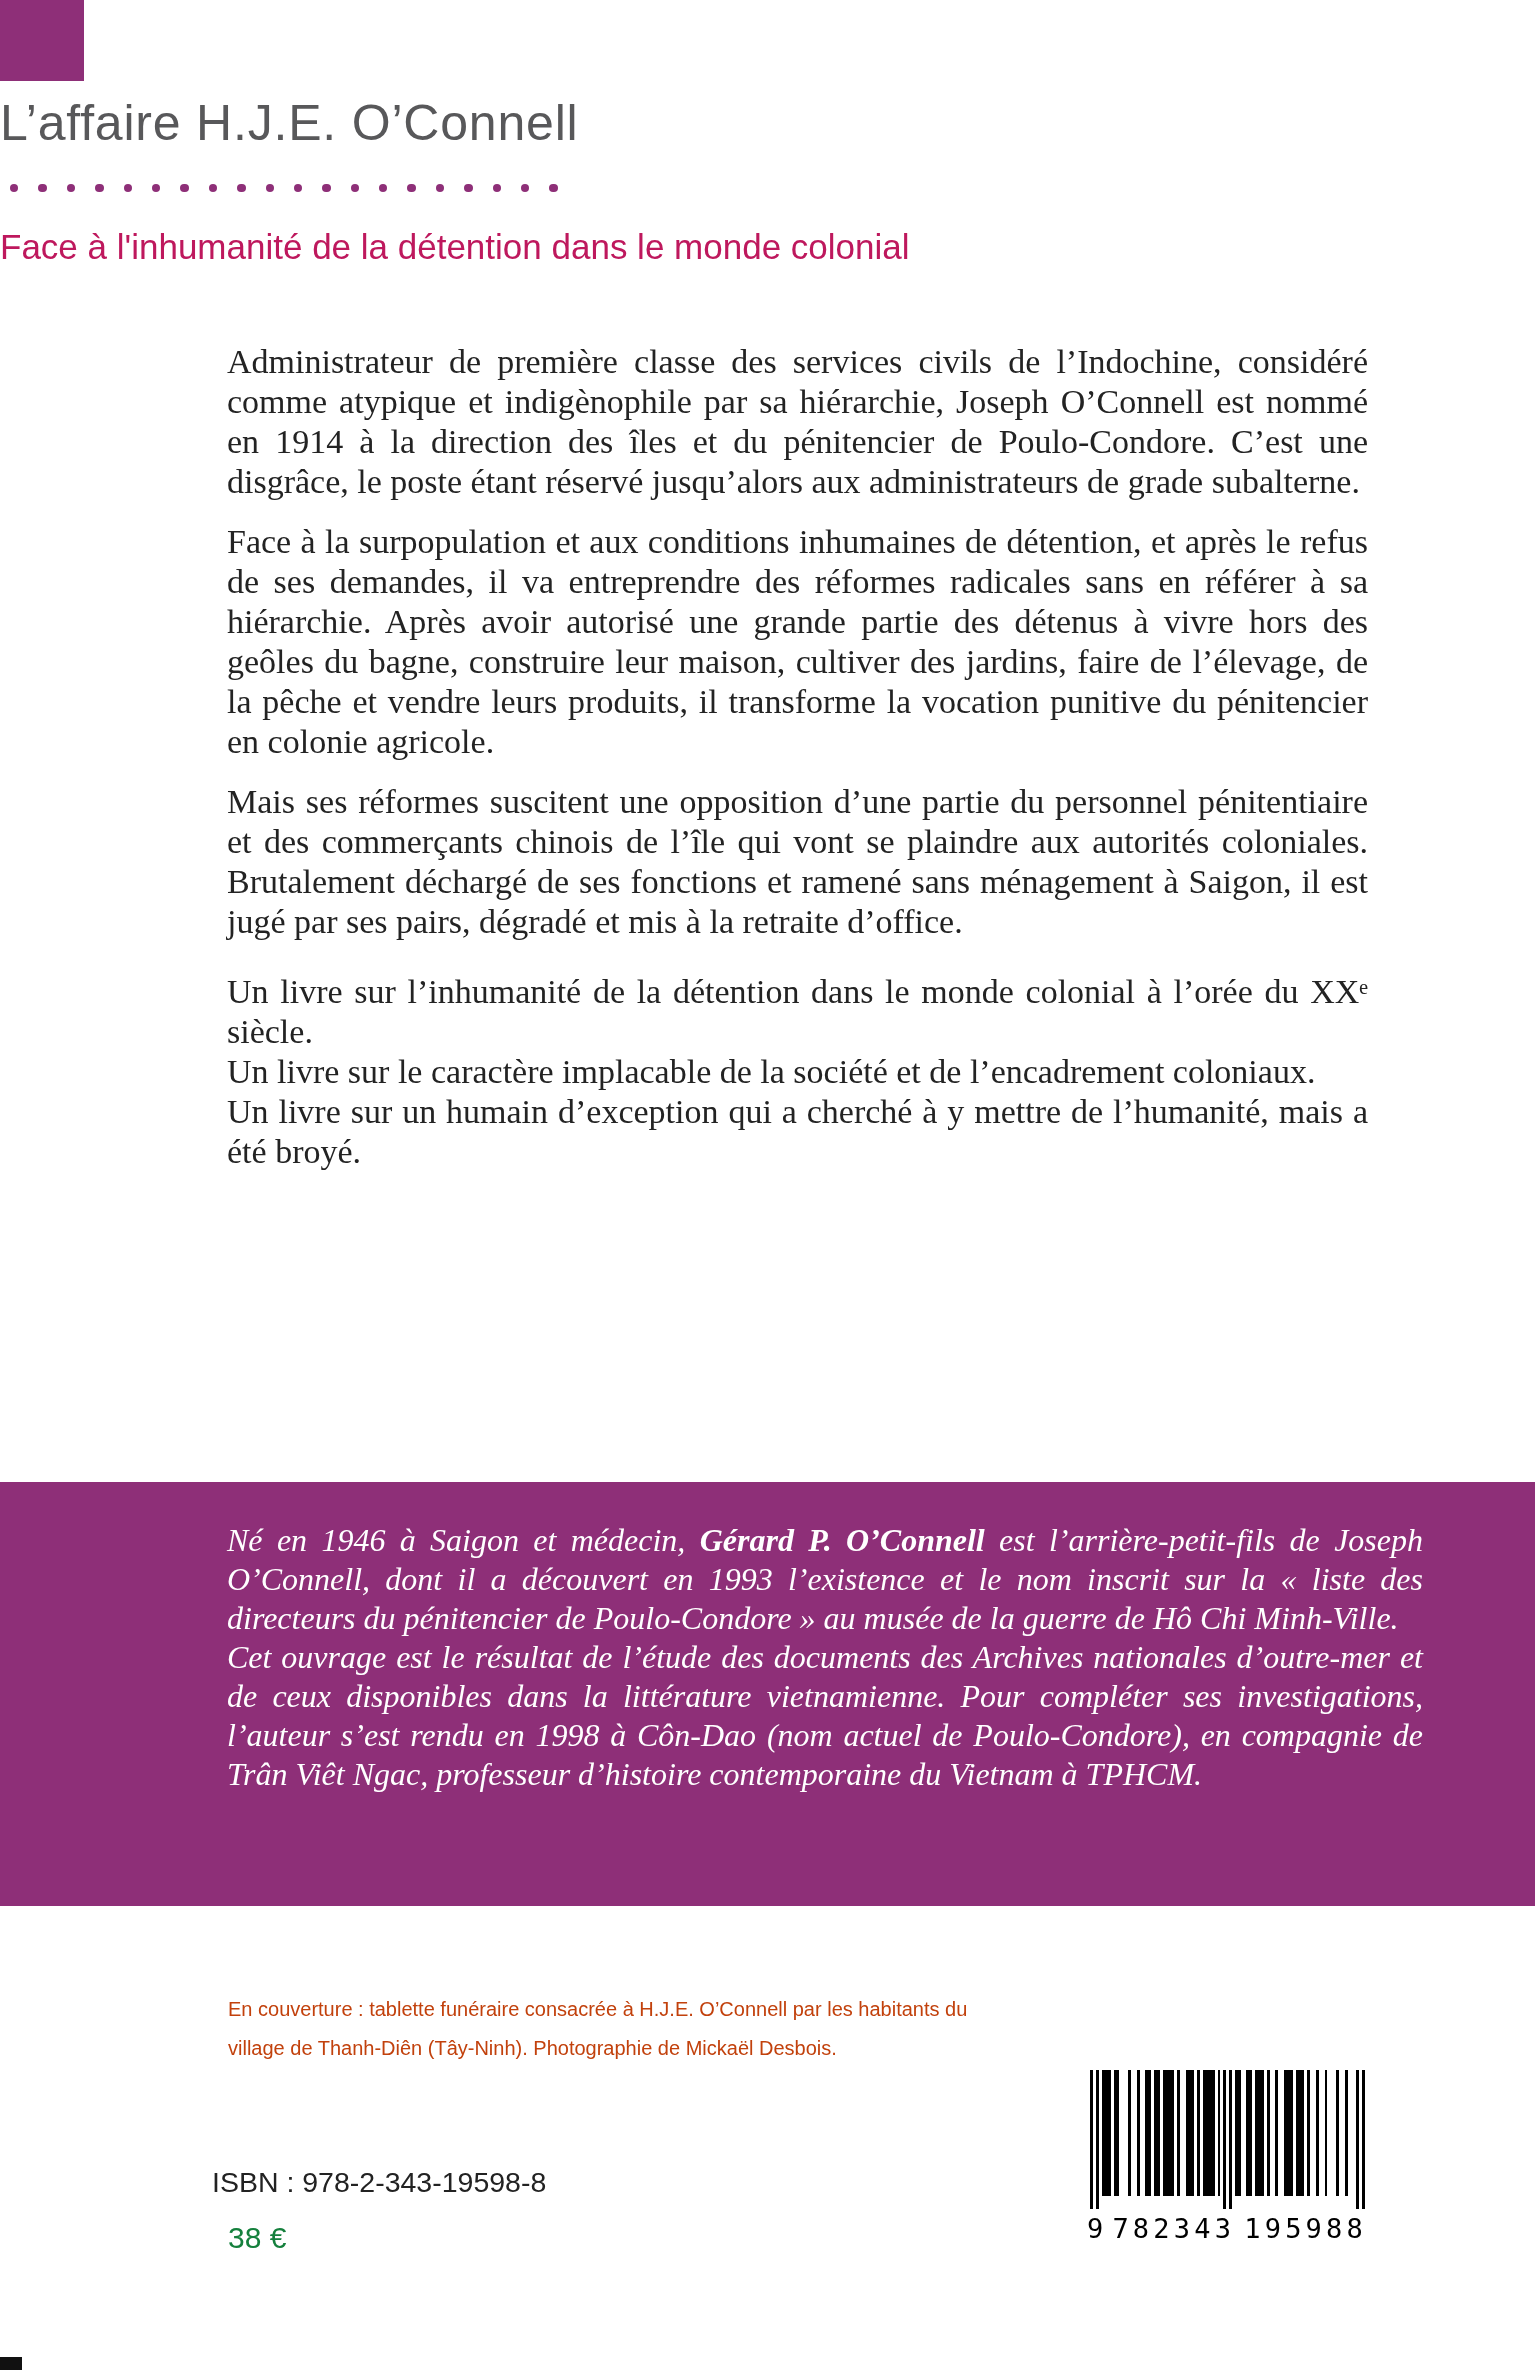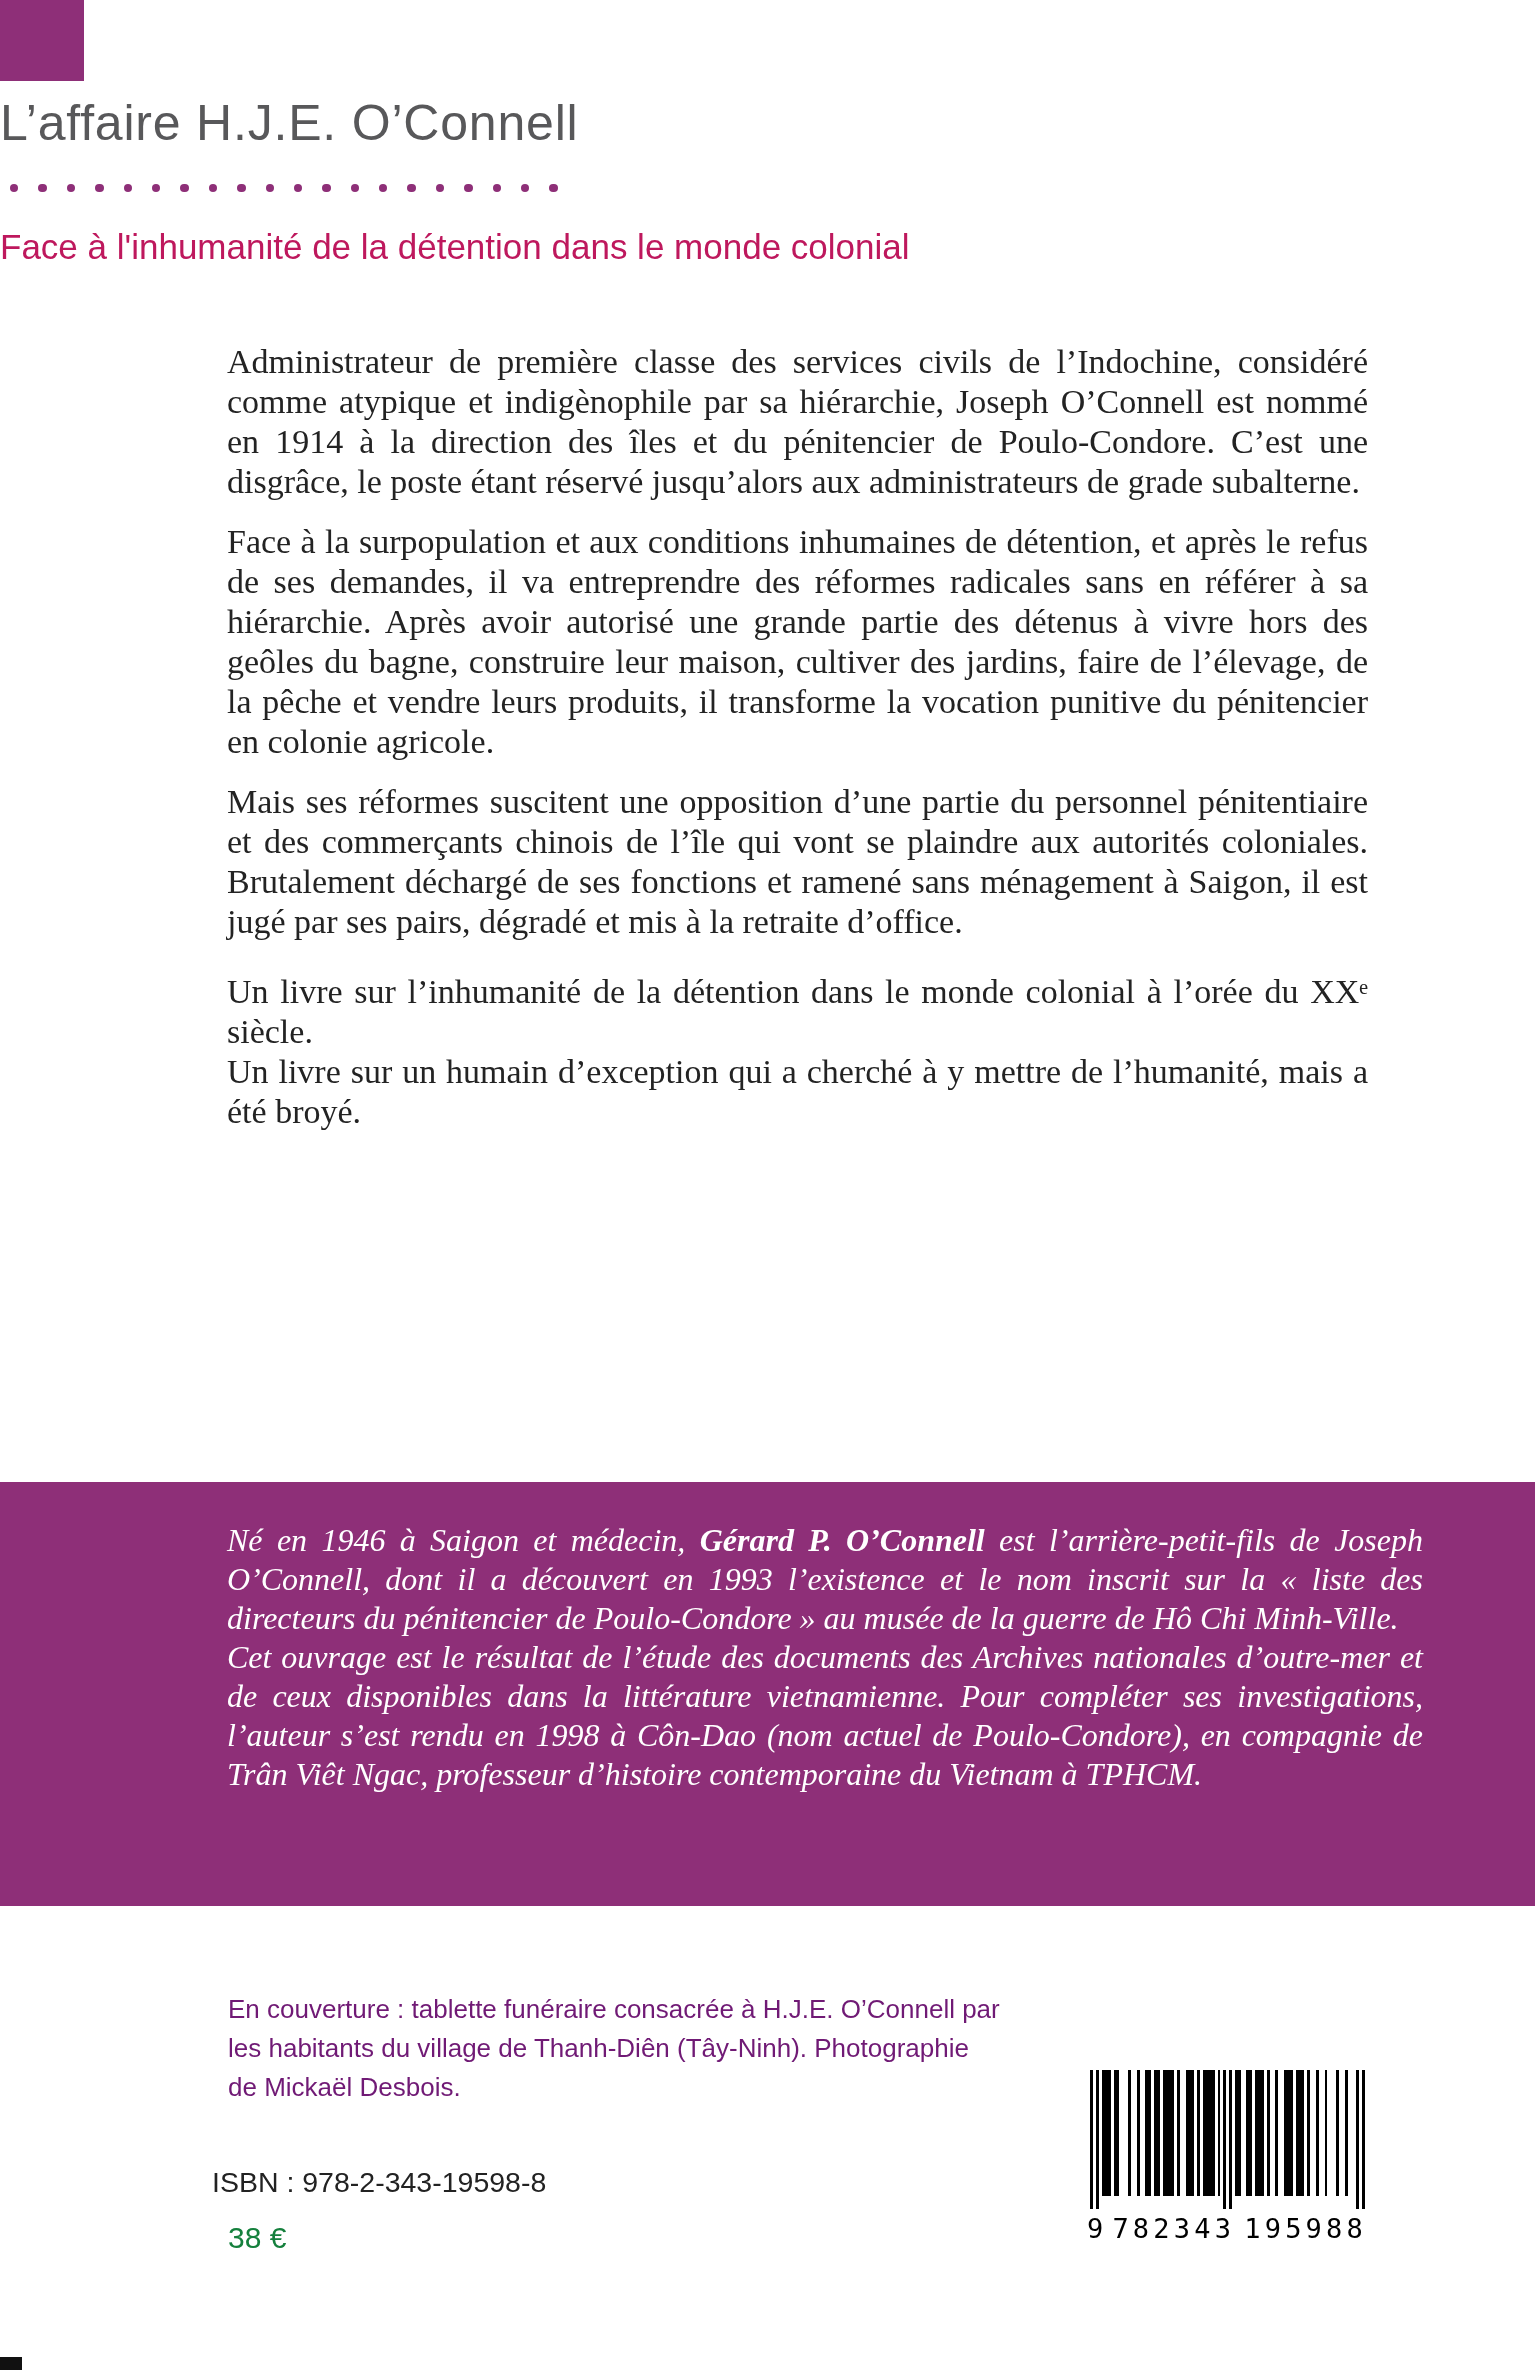--- a/index.html
+++ b/index.html
@@ -54,21 +54,21 @@
     color: #ffffff;
   }
   .band p {
     margin: 0; font-style: italic;
     font-size: 32px; line-height: 39px; text-align: justify;
   }
   .band strong { font-weight: 700; font-style: italic; }
   .cover-credit {
     position: absolute; top: 1990px; left: 228px; width: 772px;
     font-family: "Liberation Sans", "DejaVu Sans", sans-serif;
-    font-size: 26px; line-height: 39px; color: #701a75;
+    font-size: 20px; line-height: 39px; color: #c2410c;
   }
   .isbn {
     position: absolute; top: 2166px; left: 212px;
     font-family: "Liberation Sans", "DejaVu Sans", sans-serif;
     font-size: 28.5px; color: #222;
   }
   .price {
     position: absolute; top: 2221px; left: 228px;
     font-family: "Liberation Sans", "DejaVu Sans", sans-serif;
     font-size: 30px; color: #15803d;
@@ -104,20 +104,21 @@
     <div class="dots"><span class="dot"></span><span class="dot"></span><span class="dot"></span><span class="dot"></span><span class="dot"></span><span class="dot"></span><span class="dot"></span><span class="dot"></span><span class="dot"></span><span class="dot"></span><span class="dot"></span><span class="dot"></span><span class="dot"></span><span class="dot"></span><span class="dot"></span><span class="dot"></span><span class="dot"></span><span class="dot"></span><span class="dot"></span><span class="dot"></span></div>
     <div class="subtitle">Face à l'inhumanité de la détention dans le monde colonial</div>
   </header>
 
   <section class="synopsis">
     <p>Administrateur de première classe des services civils de l’Indochine, considéré comme atypique et indigènophile par sa hiérarchie, Joseph O’Connell est nommé en 1914 à la direction des îles et du pénitencier de Poulo-Condore. C’est une disgrâce, le poste étant réservé jusqu’alors aux administrateurs de grade subalterne.</p>
     <p>Face à la surpopulation et aux conditions inhumaines de détention, et après le refus de ses demandes, il va entreprendre des réformes radicales sans en référer à sa hiérarchie. Après avoir autorisé une grande partie des détenus à vivre hors des geôles du bagne, construire leur maison, cultiver des jardins, faire de l’élevage, de la pêche et vendre leurs produits, il transforme la vocation punitive du pénitencier en colonie agricole.</p>
     <p>Mais ses réformes suscitent une opposition d’une partie du personnel pénitentiaire et des commerçants chinois de l’île qui vont se plaindre aux autorités coloniales. Brutalement déchargé de ses fonctions et ramené sans ménagement à Saigon, il est jugé par ses pairs, dégradé et mis à la retraite d’office.</p>
     <div class="highlights">
       <p class="tight">Un livre sur l’inhumanité de la détention dans le monde colonial à l’orée du XXᵉ siècle.</p>
+      <p class="tight">Un livre sur le caractère implacable de la société et de l’encadrement coloniaux.</p>
       <p class="tight">Un livre sur un humain d’exception qui a cherché à y mettre de l’humanité, mais a été broyé.</p>
     </div>
   </section>
 
   <section class="band">
     <p><span>Né en 1946 à Saigon et médecin, </span><strong>Gérard P. O’Connell</strong><span> est l’arrière-petit-fils de Joseph O’Connell, dont il a découvert en 1993 l’existence et le nom inscrit sur la « liste des directeurs du pénitencier de Poulo-Condore » au musée de la guerre de Hô Chi Minh-Ville.</span></p>
     <p>Cet ouvrage est le résultat de l’étude des documents des Archives nationales d’outre-mer et de ceux disponibles dans la littérature vietnamienne. Pour compléter ses investigations, l’auteur s’est rendu en 1998 à Côn-Dao (nom actuel de Poulo-Condore), en compagnie de Trân Viêt Ngac, professeur d’histoire contemporaine du Vietnam à TPHCM.</p>
   </section>
 
   <div class="cover-credit">En couverture : tablette funéraire consacrée à H.J.E. O’Connell par les habitants du village de Thanh-Diên (Tây-Ninh). Photographie de Mickaël Desbois.</div>

